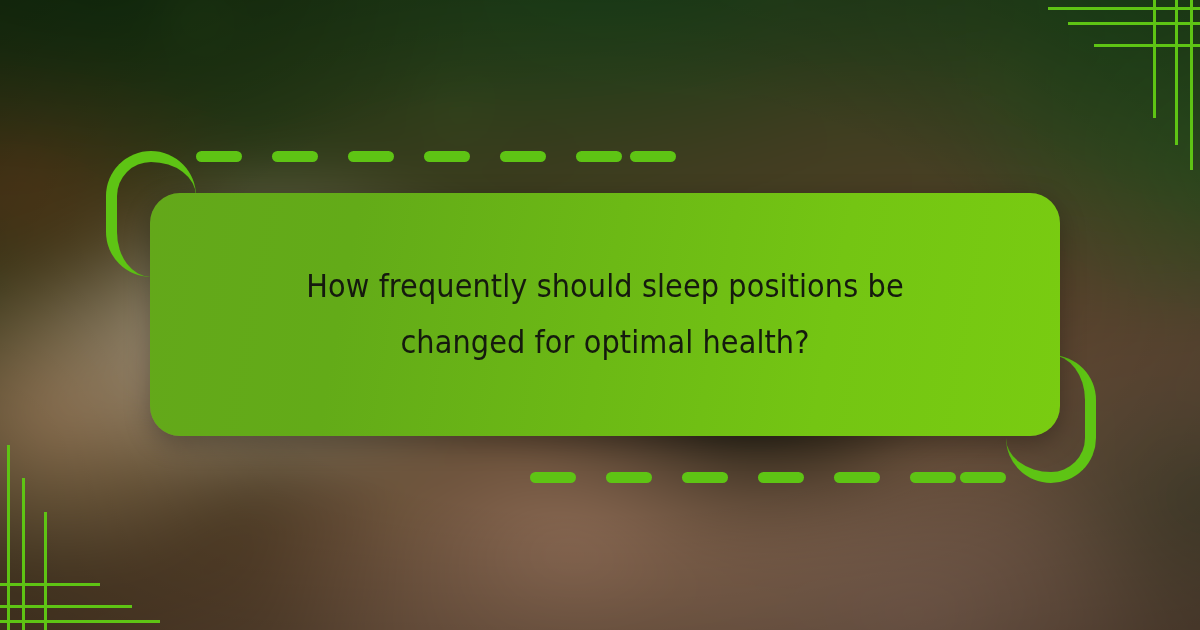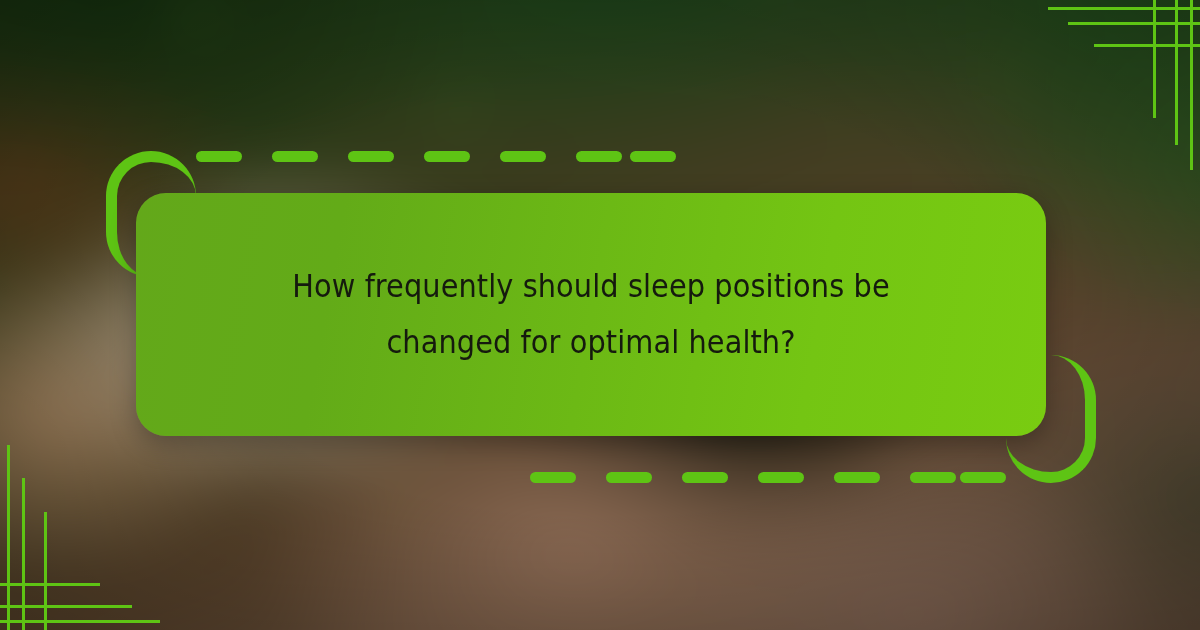--- a/index.html
+++ b/index.html
@@ -84,21 +84,21 @@
     position:absolute;
     border:11px solid #5ec414;
     border-radius:46px;
   }
   .dc-tl { border-right:none; border-bottom:none; border-top-left-radius:46px; }
   .dc-br { border-left:none;  border-top:none;    border-bottom-right-radius:46px; }
 
   
   #card {
     position:absolute;
-    left:136px; top:193px;
+    left:150px; top:193px;
     width:910px; height:243px;
     border-radius:30px;
     background:linear-gradient(100deg,#63a81a 0%, #63ab18 22%, #6cb915 50%, #74c513 74%, #79cc11 100%);
     box-shadow:0 8px 26px rgba(0,0,0,.30);
     display:flex;
     align-items:center;
     justify-content:center;
     overflow:hidden;
   }
   #card-text {

